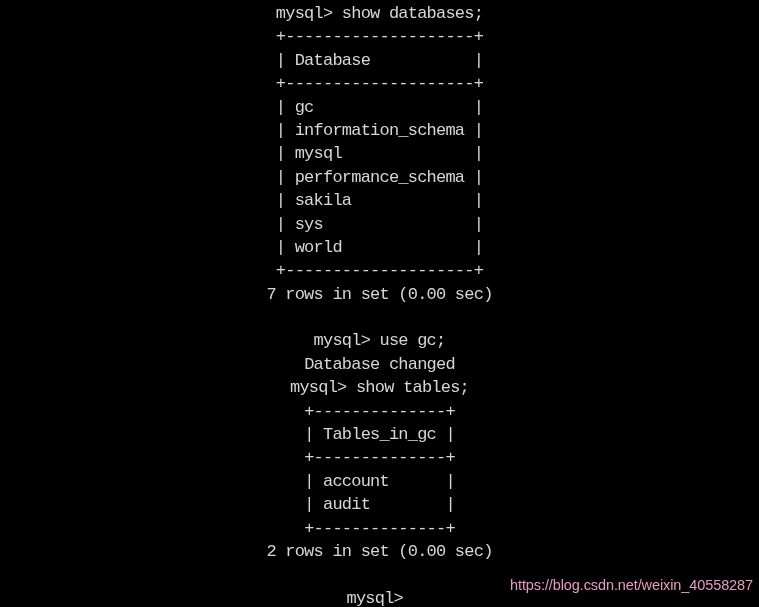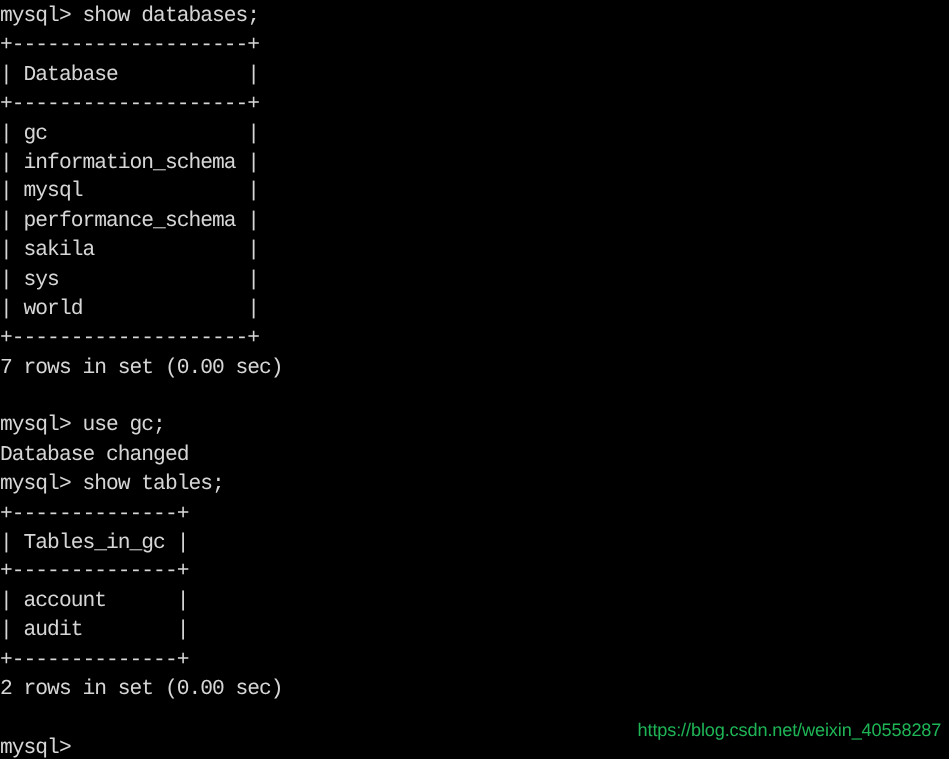--- a/index.html
+++ b/index.html
@@ -36,29 +36,30 @@
     letter-spacing: -0.78px;
     white-space: pre;
     font-weight: 400;
     -webkit-font-smoothing: none;
   }
   .line {
     display: block;
     height: 23.4px;
     white-space: pre;
     min-height: 23.4px;
+    text-align: center;
   }
   .line.blank {
     color: transparent;
   }
   .watermark {
     position: absolute;
     right: 6px;
     bottom: 14px;
-    color: #22c55e;
+    color: #f9a8d4;
     font-family: "Liberation Sans", sans-serif;
     font-size: 14.5px;
     letter-spacing: -0.1px;
     white-space: nowrap;
     opacity: 0.92;
   }
 </style>
 </head>
 <body>
 

